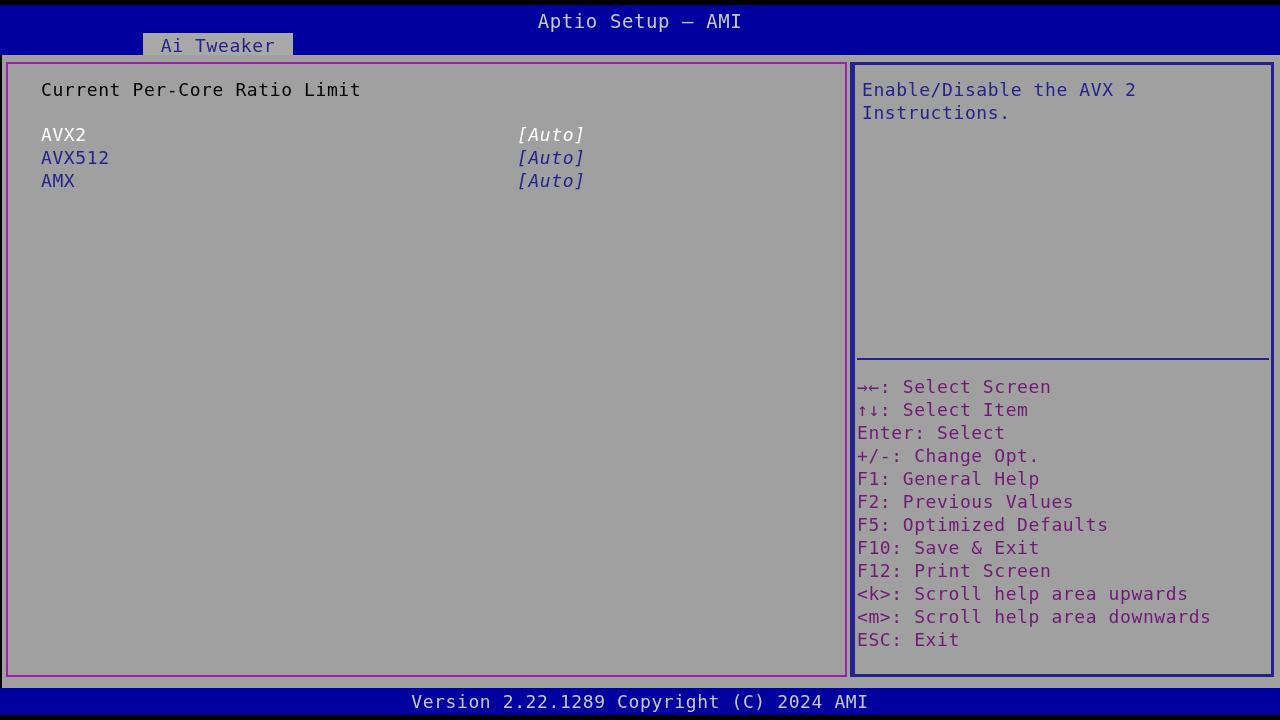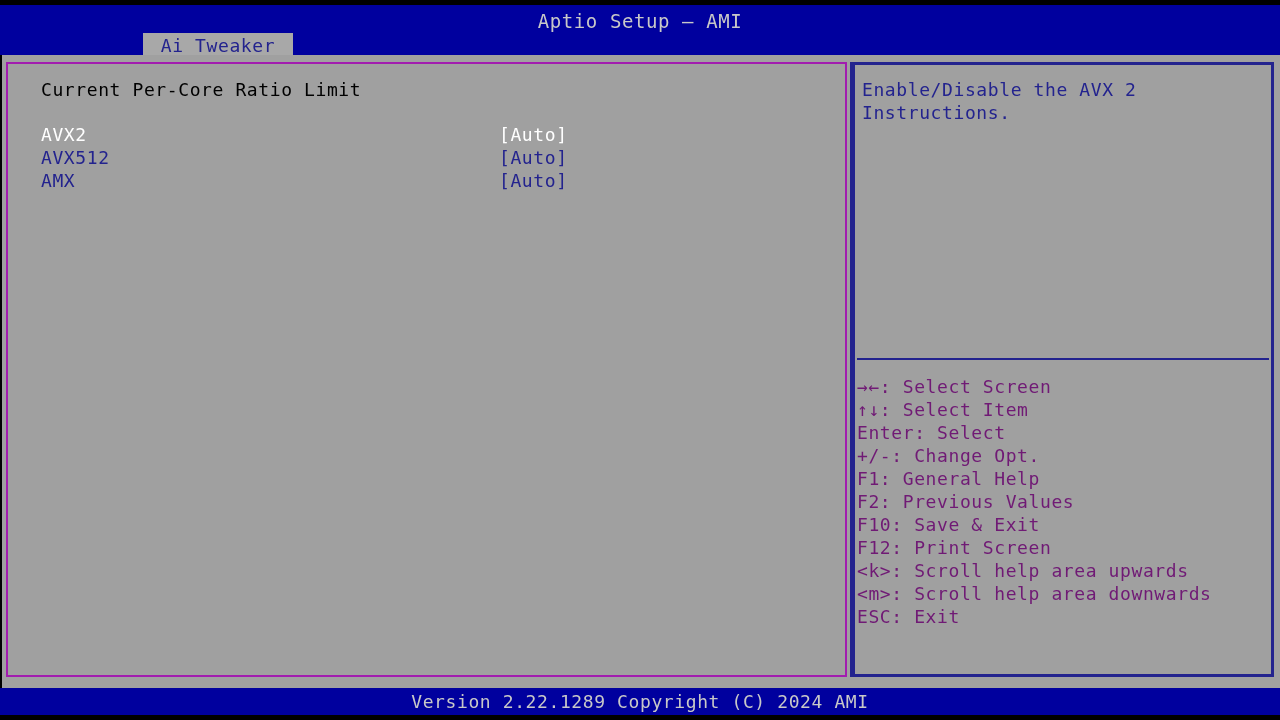--- a/index.html
+++ b/index.html
@@ -101,22 +101,23 @@
     letter-spacing: 0.6px;
     white-space: pre;
   }
   .opt-label {
     position: absolute;
     left: 33px;
     top: 0;
   }
   .opt-value {
     position: absolute;
-    left: 491px;
+    left: 509px;
     top: 0;
+    font-style: italic;
   }
   .opt-row.selected .opt-label,
   .opt-row.selected .opt-value {
     color: #ffffff;
   }
   .opt-row.normal .opt-label,
   .opt-row.normal .opt-value {
     color: #23238e;
   }
 
@@ -245,20 +246,21 @@
     <div class="help-text">Enable/Disable the AVX 2 Instructions.</div>
     <div class="help-divider"></div>
 
     <div class="legend">
       <div class="legend-row">→←: Select Screen</div>
       <div class="legend-row">↑↓: Select Item</div>
       <div class="legend-row">Enter: Select</div>
       <div class="legend-row">+/-: Change Opt.</div>
       <div class="legend-row">F1: General Help</div>
       <div class="legend-row">F2: Previous Values</div>
+      <div class="legend-row">F5: Optimized Defaults</div>
       <div class="legend-row">F10: Save &amp; Exit</div>
       <div class="legend-row">F12: Print Screen</div>
       <div class="legend-row">&lt;k&gt;: Scroll help area upwards</div>
       <div class="legend-row">&lt;m&gt;: Scroll help area downwards</div>
       <div class="legend-row">ESC: Exit</div>
     </div>
   </div>
 
   <div class="footer">
     <div class="footer-text">Version 2.22.1289 Copyright (C) 2024 AMI</div>

